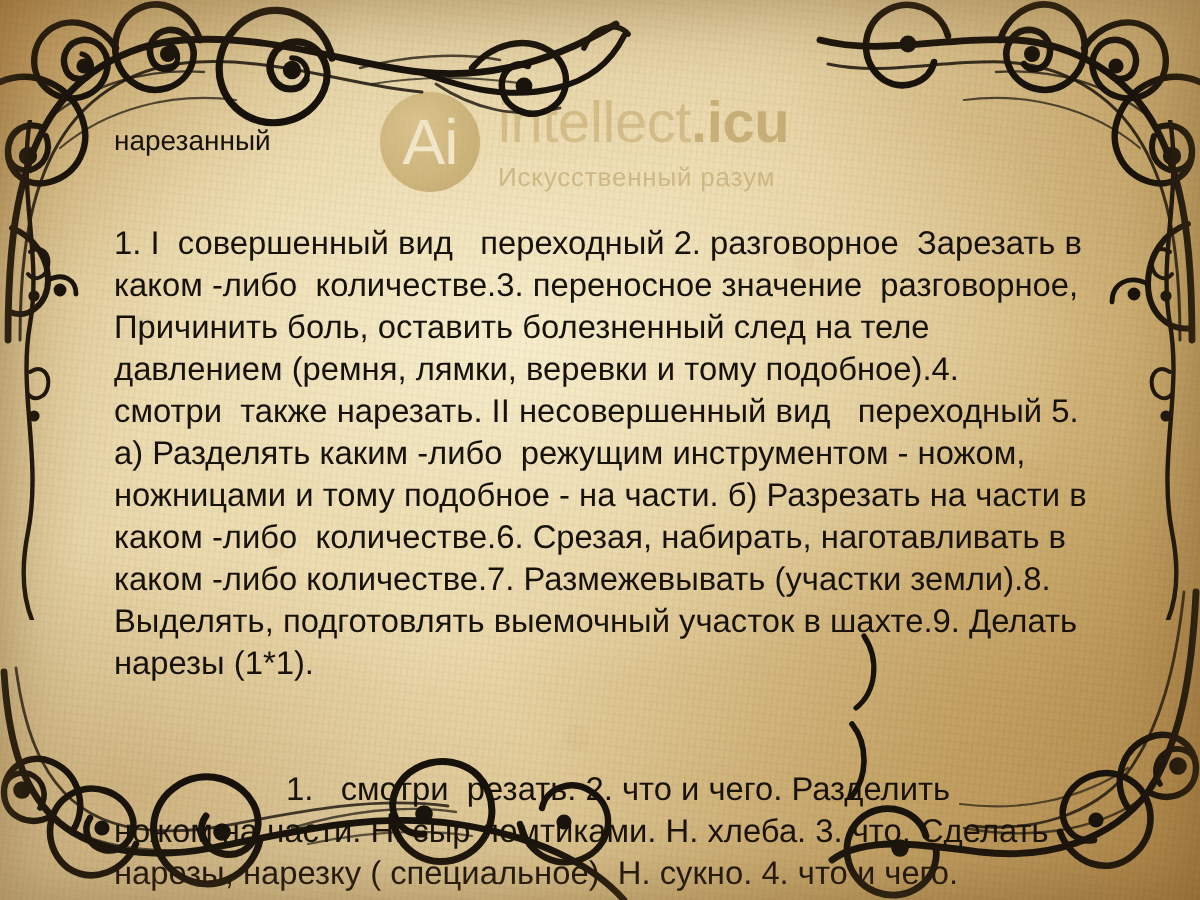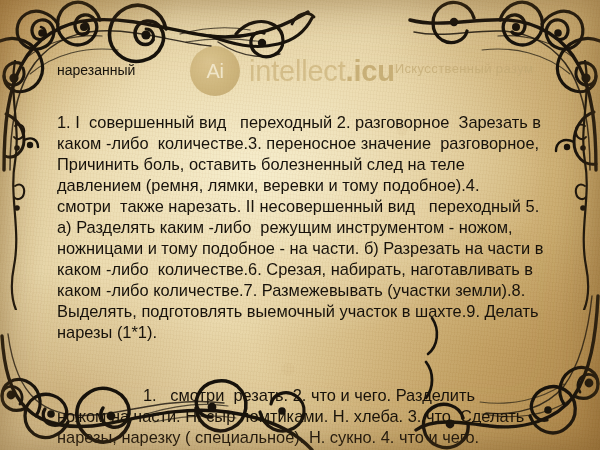--- a/index.html
+++ b/index.html
@@ -76,27 +76,27 @@
     opacity: .72;
   }
   #wm-badge {
     width: 50px; height: 50px;
     border-radius: 50%;
     background: radial-gradient(circle at 38% 32%, #d6bd84 0%, #c2a667 60%, #b2955a 100%);
     display: flex; align-items: center; justify-content: center;
     flex: 0 0 auto;
   }
   #wm-badge-text {
-    font-size: 20px;
+    font-size: 32px;
     font-weight: 400;
     color: #f4ecd4;
     letter-spacing: -.5px;
     line-height: 1;
   }
-  #wm-words { display: flex; flex-direction: row; line-height: 1; }
+  #wm-words { display: flex; flex-direction: column; line-height: 1; }
   #wm-title { font-size: 29px; color: #ccb47c; letter-spacing: -.2px; white-space: nowrap; }
   #wm-title .bold { font-weight: bold; color: #bda265; }
   #wm-sub {
     font-size: 13px;
     color: #c2aa74;
     letter-spacing: .4px;
     margin-top: 5px;
     white-space: nowrap;
   }
 

